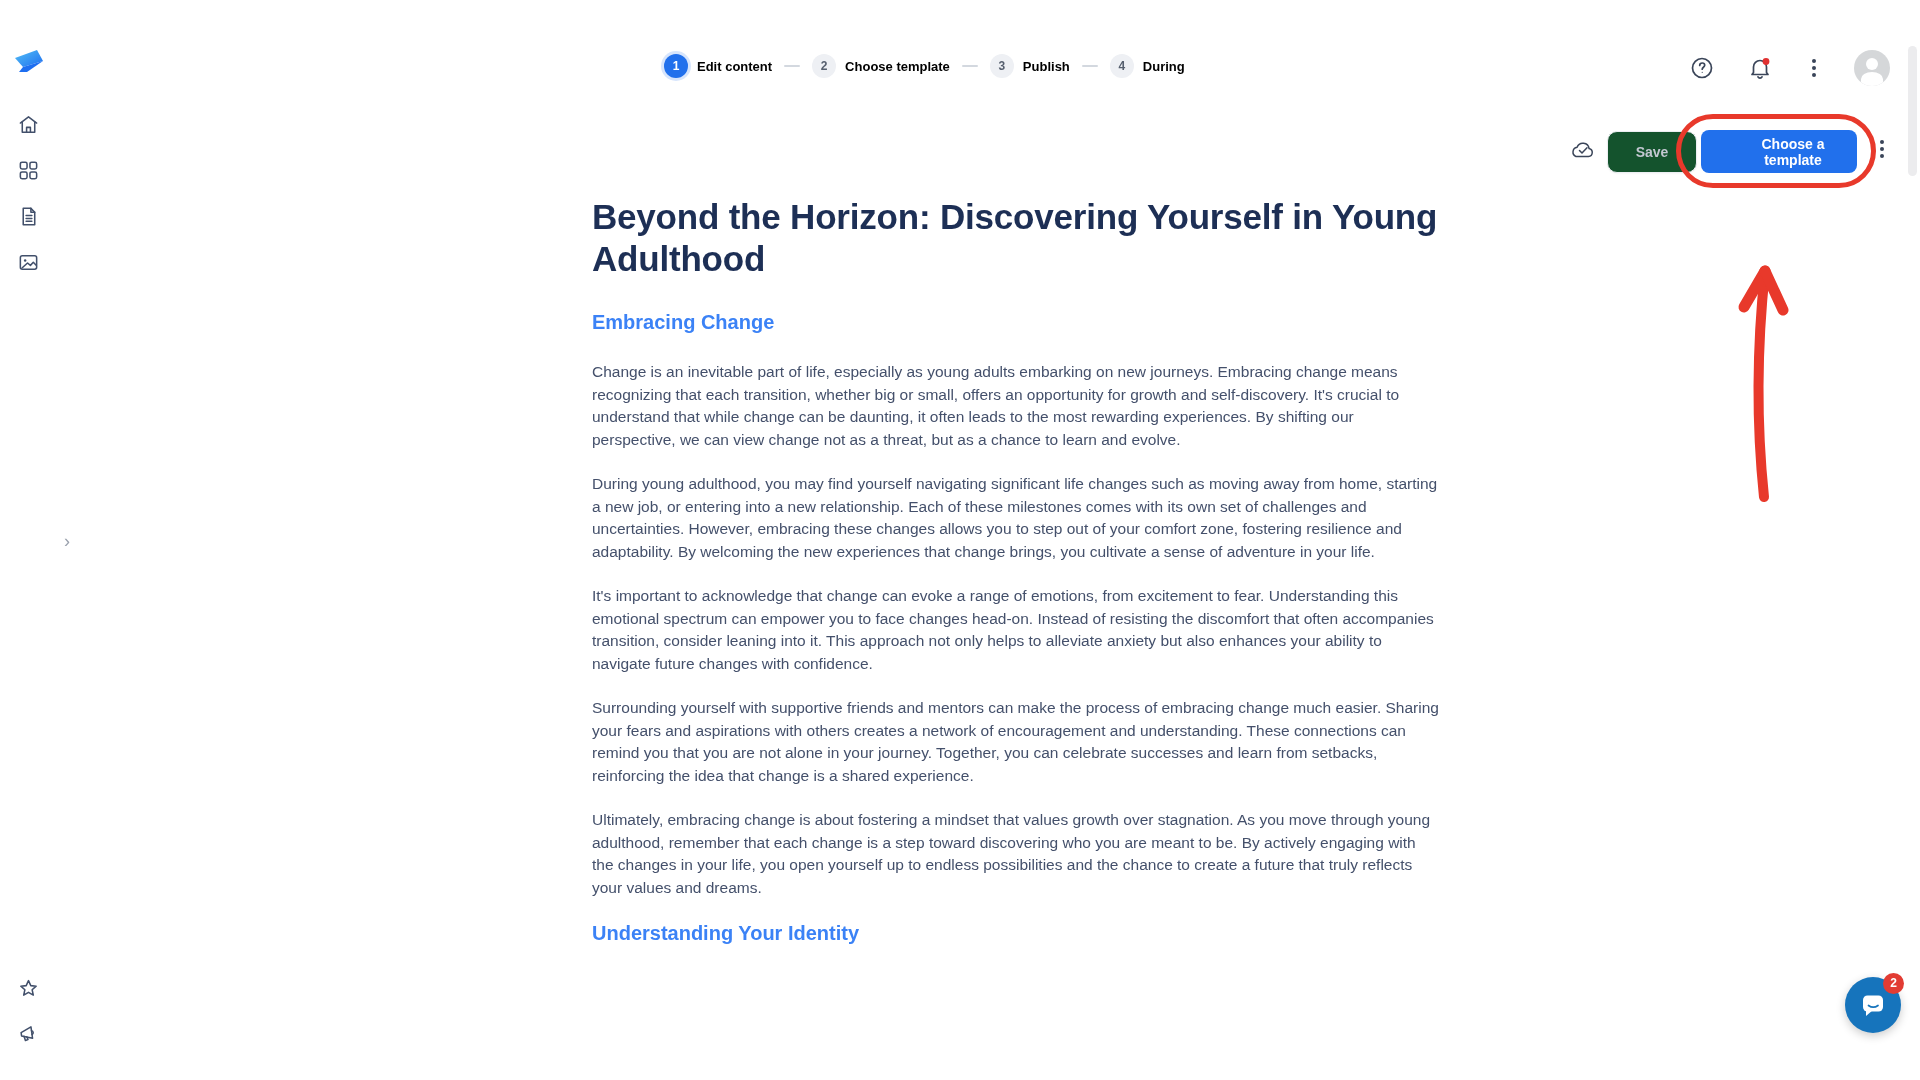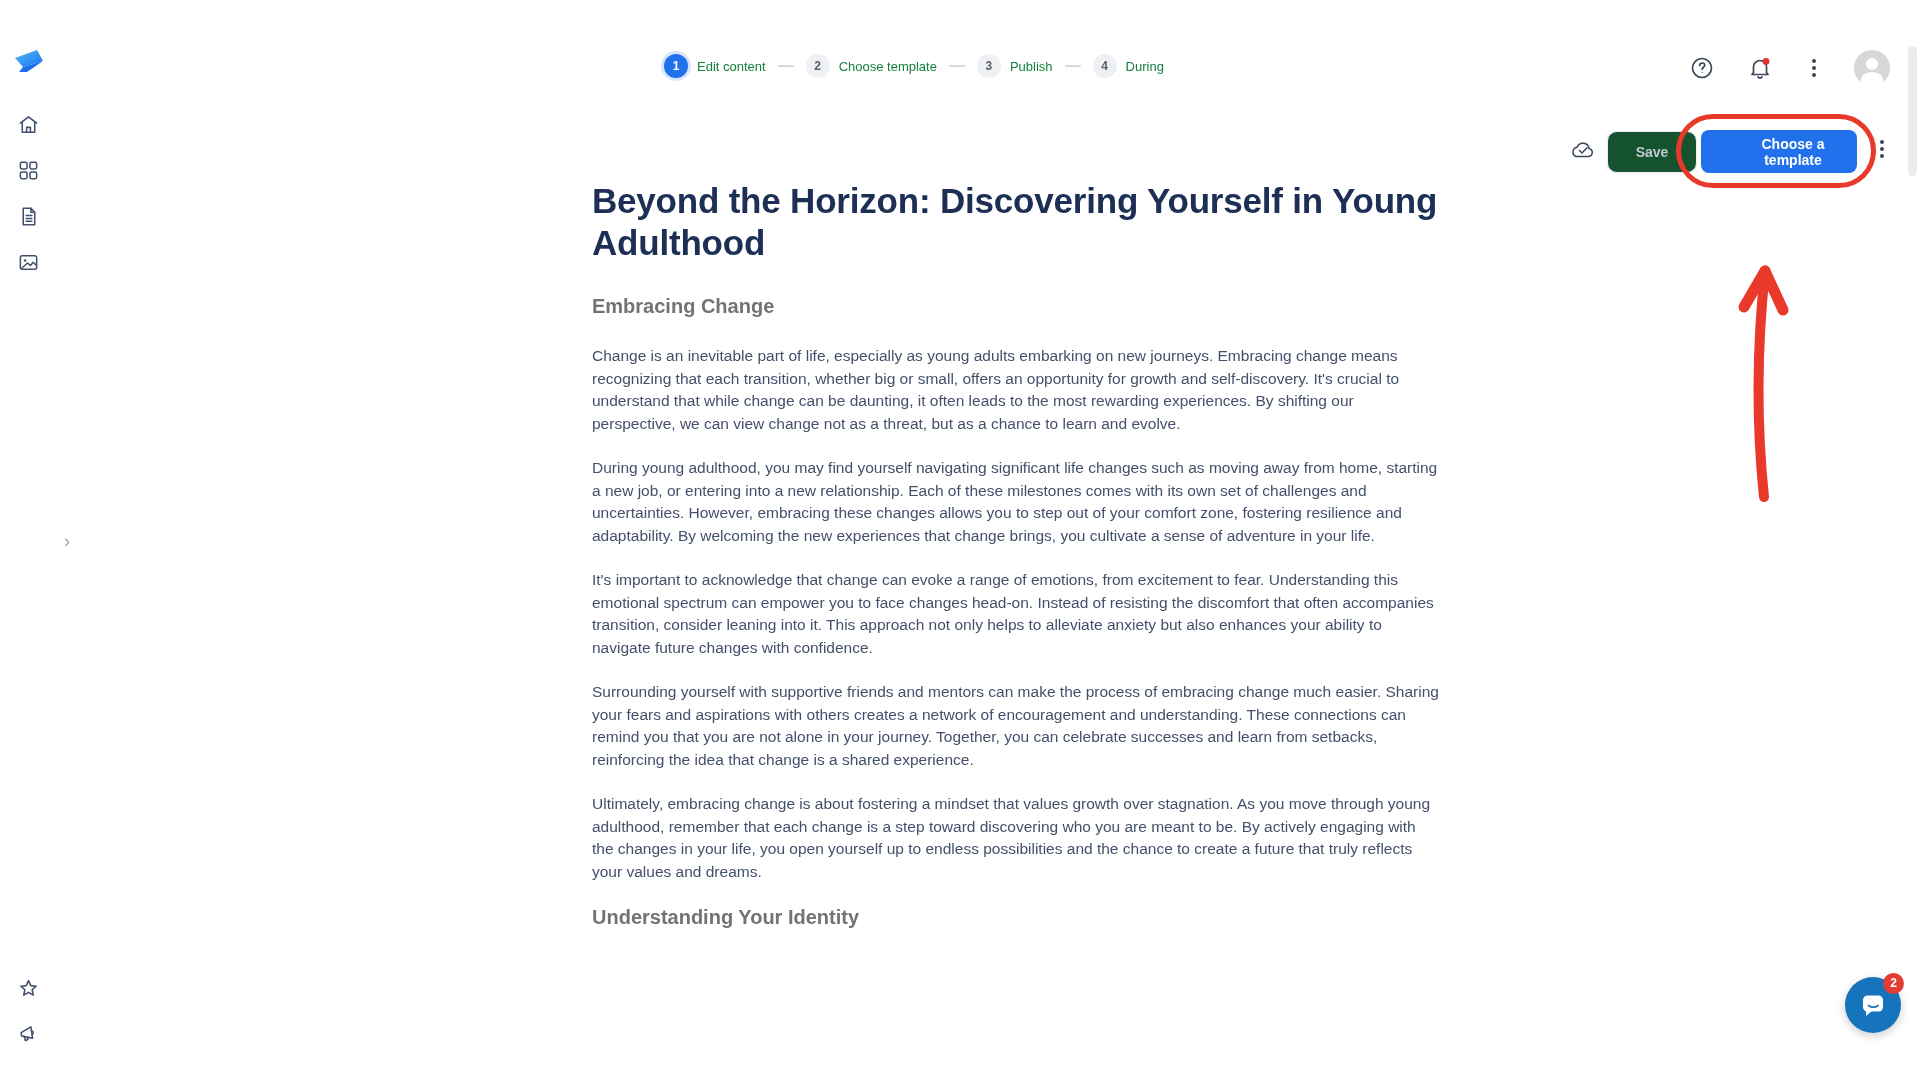--- a/index.html
+++ b/index.html
@@ -23,21 +23,21 @@
   
   .stepper { position:absolute; left:664px; top:54px; display:flex; align-items:center; }
   .step { display:flex; align-items:center; gap:9px; cursor:pointer; }
   .step-circle {
     width:24px; height:24px; border-radius:50%;
     background:#eef0f4; color:#57606f;
     font-size:12px; font-weight:bold;
     display:flex; align-items:center; justify-content:center;
   }
   .step.active .step-circle { background:#2170ec; color:#fff; box-shadow:0 0 0 3px rgba(33,112,236,0.18); }
-  .step-label { font-size:13px; font-weight:normal; color:#15803d; white-space:nowrap; }
+  .step-label { font-size:13px; font-weight:bold; color:#000000; white-space:nowrap; }
   .connector { width:16px; height:2px; background:#d3d8df; border-radius:1px; margin:0 12px; }
 
   .top-icons { position:absolute; top:50px; right:30px; display:flex; align-items:center; gap:30px; }
   .top-icon { width:28px; height:28px; display:flex; align-items:center; justify-content:center; cursor:pointer; position:relative; }
   .top-icon svg { width:26px; height:26px; stroke:#3a4559; stroke-width:1.7; fill:none; stroke-linecap:round; stroke-linejoin:round; }
   .kebab { display:flex; flex-direction:column; gap:3px; align-items:center; cursor:pointer; padding:4px 8px; }
   .kebab i { width:4px; height:4px; border-radius:50%; background:#3a4559; }
   .avatar { width:36px; height:36px; border-radius:50%; background:#d5d7d9; position:relative; overflow:hidden; cursor:pointer; }
   .avatar .head { position:absolute; left:50%; top:8px; transform:translateX(-50%); width:12px; height:12px; border-radius:50%; background:#fff; }
   .avatar .body { position:absolute; left:50%; top:22px; transform:translateX(-50%); width:22px; height:14px; border-radius:50% 50% 0 0; background:#fff; }
@@ -62,23 +62,23 @@
   }
   .annotation-oval {
     position:absolute; left:1676px; top:114px; width:200px; height:74px;
     border:5px solid #e8392b; border-radius:40px; pointer-events:none; z-index:8;
   }
   .toolbar-kebab { position:absolute; left:1872px; top:136px; }
   .annotation-arrow { position:absolute; left:1728px; top:255px; width:80px; height:255px; pointer-events:none; z-index:8; }
 
   
   .doc { position:absolute; left:592px; top:180px; width:848px; color:#44506b; }
-  .doc-title { font-size:35px; line-height:42px; font-weight:bold; letter-spacing:-0.2px; color:#1d2f55; margin:0 0 30px 0; }
+  .doc-title { font-size:35px; line-height:42px; font-weight:bold; letter-spacing:-0.2px; color:#1d2f55; margin:16px 0 30px 0; }
   .doc-h2 { font-size:26px; line-height:32px; font-weight:bold; color:#1d2f55; margin:0 0 27px 0; }
-  .doc-h3 { font-size:20px; line-height:24px; font-weight:bold; color:#737373; margin:0 0 27px 0; }
+  .doc-h3 { font-size:20px; line-height:24px; font-weight:bold; color:#3b82f6; margin:0 0 27px 0; }
   .doc p { font-size:15.5px; line-height:22.5px; margin:0 0 22px 0; }
   .doc .sect2 { margin-top:12px; }
 
   
   .chat-launcher {
     position:absolute; left:1845px; top:977px; width:56px; height:56px;
     border-radius:50%; background:#1674bc; cursor:pointer; z-index:9;
     box-shadow:0 3px 10px rgba(0,0,0,0.2);
     display:flex; align-items:center; justify-content:center;
   }

